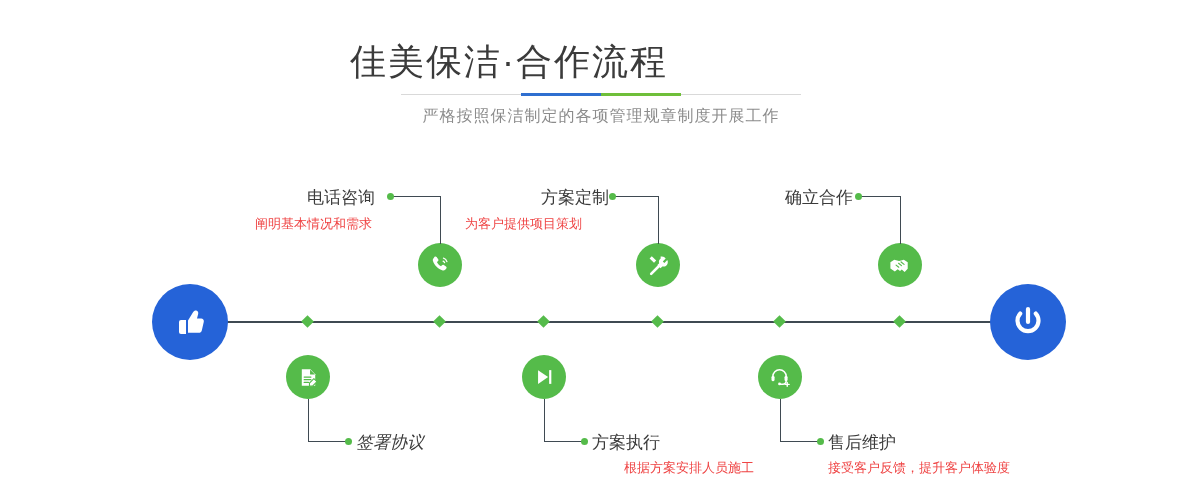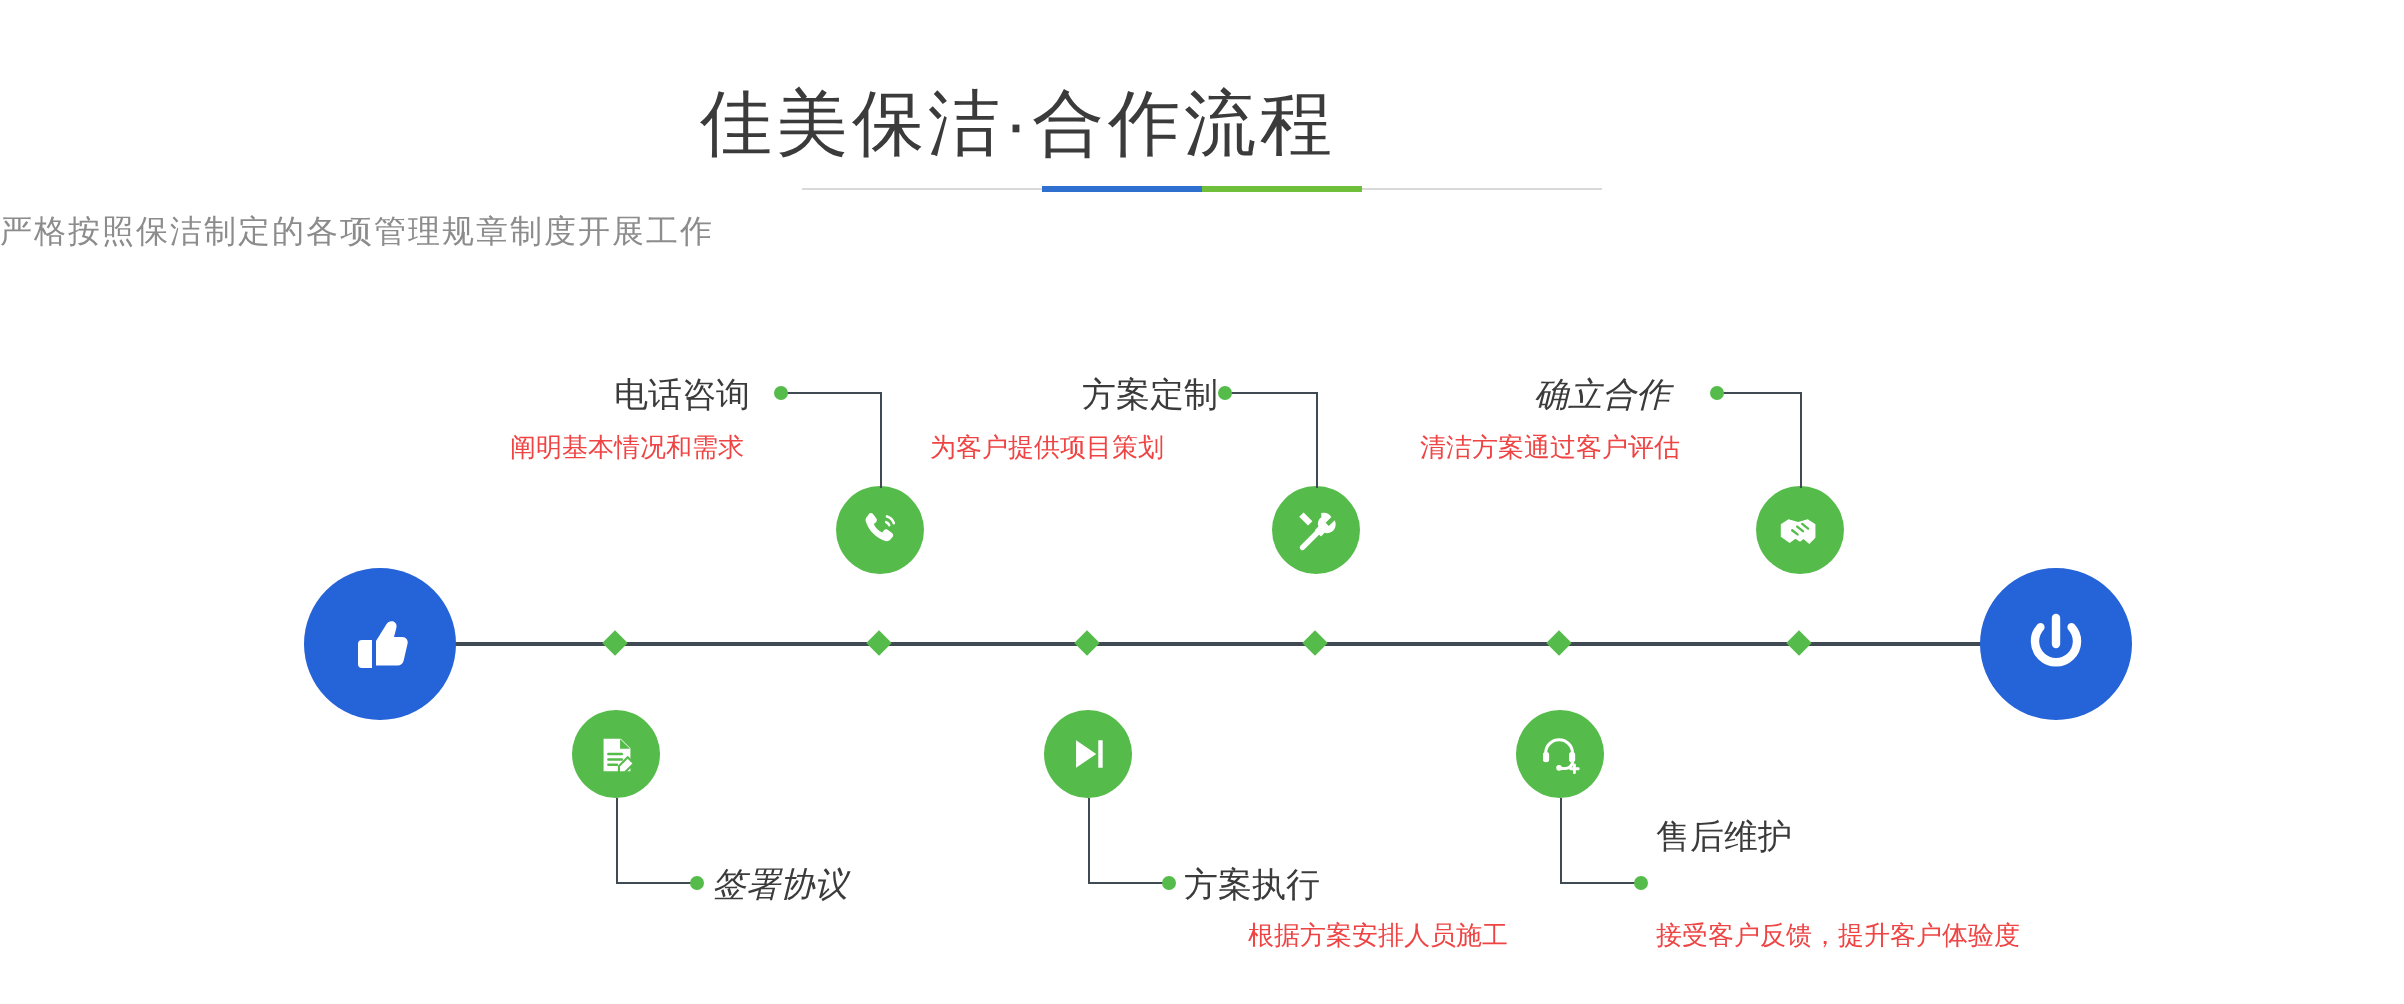--- a/index.html
+++ b/index.html
@@ -60,20 +60,21 @@
     top: 0px;
     width: 80px;
     height: 3px;
     background: #6fbf3a;
   }
   .subtitle {
     position: absolute;
     left: 0;
     top: 106px;
     width: 1202px;
+    text-align: center;
     font-size: 16px;
     color: #8c8c8c;
     letter-spacing: 1px;
     white-space: nowrap;
   }
 
   
   .axis {
     position: absolute;
     left: 160px;
@@ -254,34 +255,33 @@
       <svg width="25" height="25" viewBox="0 0 26 26" aria-hidden="true">
         <path d="M2.5 9.5l4-2.6 5 1.4 5-1.4 4 2.6v7l-3.2 3.3-3-2.6-1.8 1.4-2.4-1.6-3 2.3L2.5 16z" fill="#ffffff"></path>
         <path d="M8.4 12.6l2.8 2.2M11 10.7l3 2.4M13.6 9.3l3.1 2.5" stroke="#55bb4a" stroke-width="1.2" stroke-linecap="round"></path>
       </svg>
     </span>
   </div>
   <div class="diamond" style="left:895px; top:317px;"></div>
   <div class="conn-v" style="left:900px; top:196px; height:48px;"></div>
   <div class="conn-h" style="left:858px; top:196px; width:43px;"></div>
   <div class="conn-dot" style="left:855px; top:193px;"></div>
-  <div class="lbl-title" style="left:767px; top:186px;font-style:italic;">确立合作</div>
-  <div class="lbl-desc" style="left:710px; top:215px;">清洁方案通过客户评估</div>
+  <div class="lbl-title" style="left:785px; top:186px;">确立合作</div>
 
   <div class="node-icon" style="left:758px; top:355px;">
     <span>
       <svg width="23" height="23" viewBox="0 0 24 24" aria-hidden="true">
         <path d="M4 11a7 7 0 0 1 14 0v4.5a3.5 3.5 0 0 1-3.5 3.5H12" stroke="#ffffff" stroke-width="1.6" fill="none" stroke-linecap="round"></path>
         <rect x="2.6" y="10.4" width="3.2" height="5.4" rx="1.4" fill="#ffffff"></rect>
         <rect x="16.2" y="10.4" width="3.2" height="5.4" rx="1.4" fill="#ffffff"></rect>
         <circle cx="11" cy="18.7" r="1.5" fill="#ffffff"></circle>
         <path d="M19 17.2v4M17 19.2h4" stroke="#ffffff" stroke-width="1.5" stroke-linecap="round"></path>
       </svg>
     </span>
   </div>
   <div class="diamond" style="left:775px; top:317px;"></div>
   <div class="conn-v" style="left:780px; top:399px; height:42px;"></div>
   <div class="conn-h" style="left:780px; top:441px; width:40px;"></div>
   <div class="conn-dot" style="left:817px; top:438px;"></div>
-  <div class="lbl-title" style="left:828px; top:407px;font-family:Liberation Mono, monospace;">售后维护</div>
+  <div class="lbl-title" style="left:828px; top:431px;font-family:Liberation Mono, monospace;">售后维护</div>
   <div class="lbl-desc" style="left:828px; top:459px;">接受客户反馈，提升客户体验度</div>
 
 </div>
 
 </body></html>

